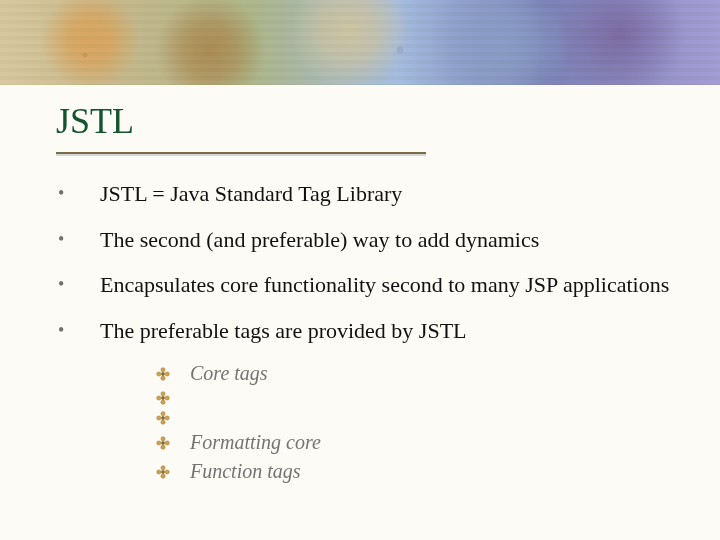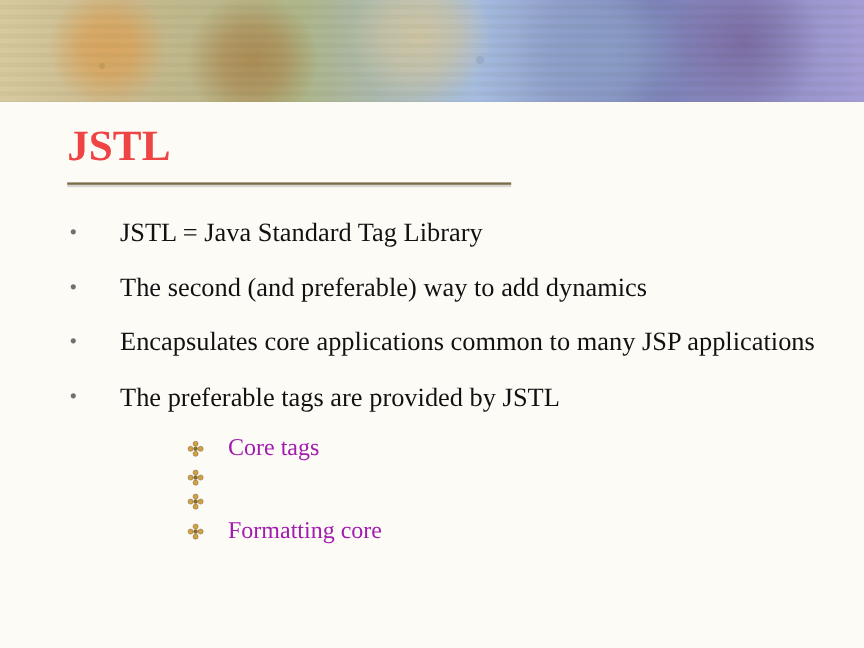--- a/index.html
+++ b/index.html
@@ -41,22 +41,21 @@
       radial-gradient(circle at 400px 50px, rgba(90,100,150,0.4) 0 3px, transparent 4px);
     background-size: 8px 8px, auto, auto;
     mix-blend-mode: multiply;
     opacity: 0.35;
   }
   .title {
     position: absolute;
     top: 100px;
     left: 56px;
     font-size: 36px;
-    color: #ef4444;
-    font-weight: bold;
+    color: #14532d;
   }
   .title-rule {
     position: absolute;
     top: 152px;
     left: 56px;
     width: 370px;
     height: 0;
     border-top: 2px solid #7a6a4a;
     box-shadow: 0 2px 0 rgba(0,0,0,0.15);
   }
@@ -85,22 +84,23 @@
   }
   .li1 .text { flex: 1; }
   .sub {
     margin-top: 6px;
     margin-left: 100px;
   }
   .li2 {
     display: flex;
     align-items: center;
     font-size: 20px;
-    color: #a21caf;
+    color: #737373;
     margin-bottom: 6px;
+    font-style: italic;
   }
   .fb {
     width: 34px;
     flex: none;
     display: flex;
     align-items: center;
     justify-content: flex-start;
   }
   .fb svg { display: block; }
 </style>
@@ -120,21 +120,21 @@
       <span class="text">JSTL = Java Standard Tag Library</span>
     </div>
 
     <div class="li1">
       <span class="b1">•</span>
       <span class="text">The second (and preferable) way to add dynamics</span>
     </div>
 
     <div class="li1">
       <span class="b1">•</span>
-      <span class="text">Encapsulates core applications common to many JSP applications</span>
+      <span class="text">Encapsulates core functionality second to many JSP applications</span>
     </div>
 
     <div class="li1">
       <span class="b1">•</span>
       <span class="text">The preferable tags are provided by JSTL</span>
     </div>
 
     <div class="sub">
       <div class="li2">
         <span class="fb">
@@ -182,17 +182,31 @@
               <g fill="#cfa14a" stroke="#8a6a2a" stroke-width="0.6">
                 <circle cx="10" cy="4" r="3"></circle>
                 <circle cx="10" cy="16" r="3"></circle>
                 <circle cx="4" cy="10" r="3"></circle>
                 <circle cx="16" cy="10" r="3"></circle>
                 <circle cx="10" cy="10" r="2.4" fill="#8a6a2a"></circle>
               </g>
             </svg>
         </span>
         <span>Formatting core</span>
+      </div>
+      <div class="li2">
+        <span class="fb">
+          <svg width="14" height="14" viewBox="0 0 20 20">
+              <g fill="#cfa14a" stroke="#8a6a2a" stroke-width="0.6">
+                <circle cx="10" cy="4" r="3"></circle>
+                <circle cx="10" cy="16" r="3"></circle>
+                <circle cx="4" cy="10" r="3"></circle>
+                <circle cx="16" cy="10" r="3"></circle>
+                <circle cx="10" cy="10" r="2.4" fill="#8a6a2a"></circle>
+              </g>
+            </svg>
+        </span>
+        <span>Function tags</span>
       </div>
     </div>
 
   </div>
 </div>
 
 </body></html>

